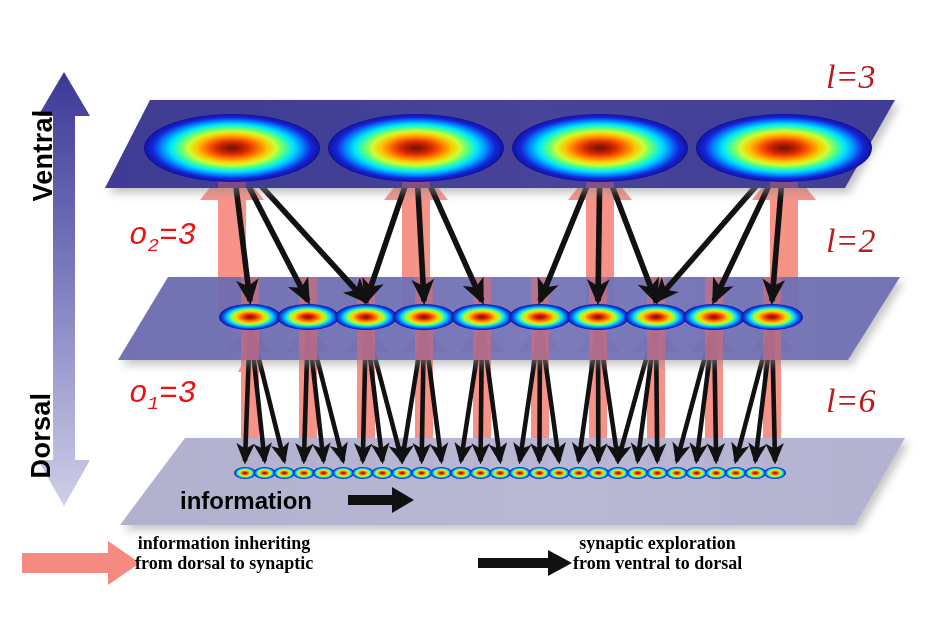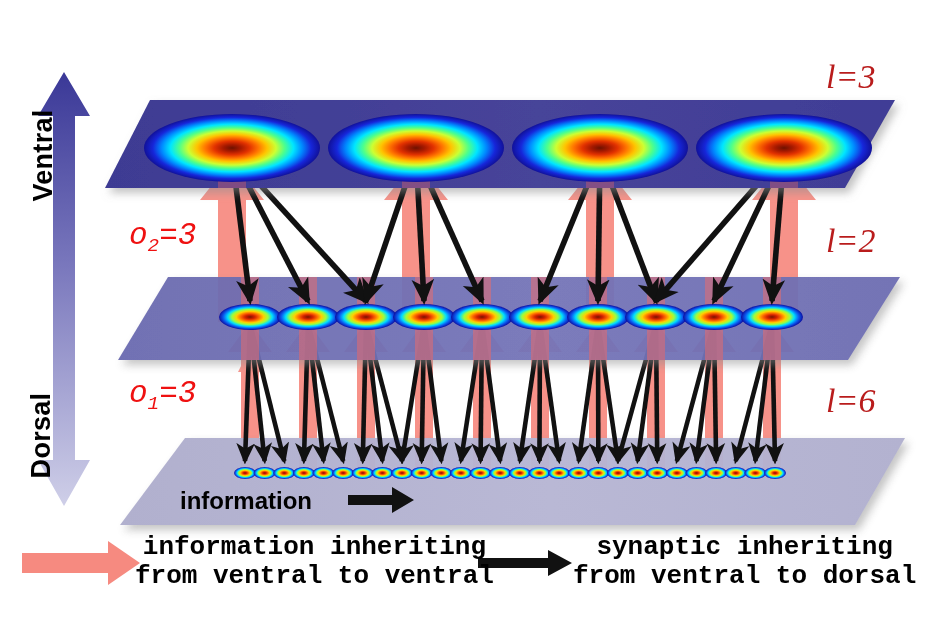--- a/index.html
+++ b/index.html
@@ -71,23 +71,23 @@
     left: 180px;
     top: 487px;
     font-family: "Liberation Sans", sans-serif;
     font-weight: bold;
     font-size: 24px;
     color: #000;
     white-space: nowrap;
   }
   .legend-text {
     position: absolute;
-    font-family: Liberation Mono, monospace;
+    font-family: Liberation Serif, serif;
     font-weight: bold;
-    font-size: 26px;
+    font-size: 18px;
     color: #000;
     line-height: 1.12;
     text-align: center;
     white-space: nowrap;
   }
   #legend-left-text { left: 135px; top: 533px; }
   #legend-right-text { left: 573px; top: 533px; }
 </style>
 </head>
 <body>
@@ -354,21 +354,21 @@
   <div class="llabel" style="left:826px; top:382px;">l=6</div>
 
   <div class="olabel" style="left:129px; top:218px;"><span>o</span><sub>2</sub><span>=3</span></div>
 
   <div class="olabel" style="left:129px; top:376px;"><span>o</span><sub>1</sub><span>=3</span></div>
 
   <div class="explore-label">information</div>
 
   <div class="legend-text" id="legend-left-text">
     <div>information inheriting</div>
-    <div>from ventral to ventral</div>
+    <div>from dorsal to synaptic</div>
   </div>
 
   <div class="legend-text" id="legend-right-text">
-    <div>synaptic inheriting</div>
+    <div>synaptic exploration</div>
     <div>from ventral to dorsal</div>
   </div>
 
 </div>
 
 </body></html>

